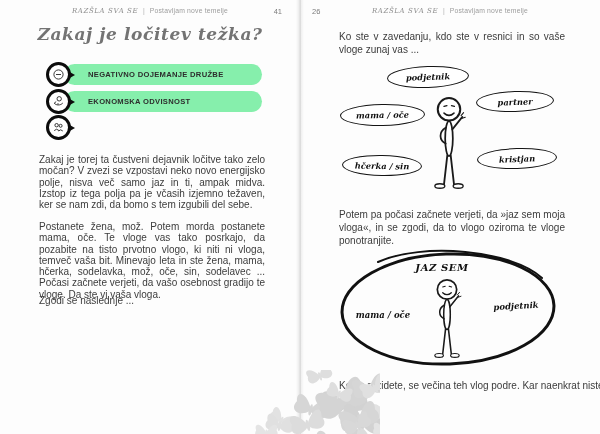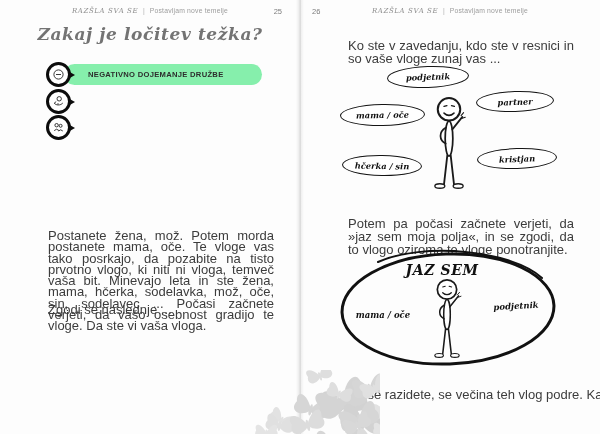--- a/index.html
+++ b/index.html
@@ -44,22 +44,22 @@
   .b-circle{
     position:absolute;left:0;top:0;width:25px;height:25px;box-sizing:border-box;
     border:3.6px solid #0c0c0c;border-radius:50%;background:#fff;z-index:2;
     display:flex;align-items:center;justify-content:center;
   }
   .b-circle::after{
     content:"";position:absolute;right:-7px;top:50%;transform:translateY(-50%);
     border-left:7px solid #0c0c0c;border-top:4.5px solid transparent;border-bottom:4.5px solid transparent;
   }
   .body{
-    position:absolute;left:37px;width:226px;margin:11px;
-    font-size:13px;line-height:11.3px;color:#3c3c3c;text-align:justify;
+    position:absolute;left:37px;width:226px;margin:2px;
+    font-size:10px;line-height:11.3px;color:#3c3c3c;text-align:justify;
   }
   .body.p1{top:152px;}
   .body.p2{top:219px;}
   .body.p3{top:293px;text-align:left;}
 
   
   .body.rp-intro{top:28px;line-height:13px;}
   .body.rp-mid{top:206px;line-height:13px;}
   .body.rp-outro{top:378px;width:250px;white-space:nowrap;text-align:left;}
 
@@ -76,21 +76,21 @@
   .ov-mama{left:40px;top:44px;width:85px;height:22px;transform:rotate(-1deg);}
   .ov-hcerka{left:42px;top:95px;width:80px;height:21px;transform:rotate(1deg);}
   .ov-kristjan{left:177px;top:88px;width:80px;height:21px;transform:rotate(-2deg);}
   .stick1{position:absolute;left:124px;top:30px;width:50px;height:112px;}
 
   .diagram2{position:absolute;left:0;top:246px;width:300px;height:128px;}
   .big-oval{position:absolute;left:36px;top:0;width:224px;height:124px;}
   .jaz-sem{
     position:absolute;left:102px;top:16px;width:80px;text-align:center;
     font-family:"DejaVu Serif", serif;font-style:italic;font-weight:bold;
-    font-size:14px;letter-spacing:0.6px;color:#111;
+    font-size:10px;letter-spacing:0.6px;color:#111;
   }
   .d2-label{
     position:absolute;font-family:"DejaVu Serif", serif;font-style:italic;font-weight:bold;
     font-size:8.5px;color:#111;white-space:nowrap;
   }
   .d2-mama{left:53px;top:64px;width:60px;text-align:center;}
   .d2-podjetnik{left:186px;top:55px;width:60px;text-align:center;transform:rotate(-3deg);}
   .stick2{position:absolute;left:125px;top:32px;width:44px;height:86px;}
 
   .butterflies{position:absolute;left:228px;top:370px;width:152px;height:64px;z-index:6;}
@@ -126,54 +126,56 @@
 
 <div class="spread">
 
   <div class="page left">
     <div class="pg-header">
       <span class="hdr-center">
         <span class="hdr-script">RAZŠLA SVA SE</span>
         <span class="hdr-sep">|</span>
         <span class="hdr-sub">Postavljam nove temelje</span>
       </span>
-      <span class="pgnum">25</span>
+      <span class="pgnum">41</span>
     </div>
 
     <h1 class="title">Zakaj je ločitev težka?</h1>
 
     <div class="bullet-row r0">
       <div class="pill">NEGATIVNO DOJEMANJE DRUŽBE</div>
       <div class="b-circle">
         <svg width="13" height="13" viewBox="0 0 13 13" fill="none" stroke="#222" stroke-width="0.9">
           <circle cx="6.5" cy="6.5" r="4.6"></circle>
           <path d="M4,6.5 L9,6.5"></path>
         </svg>
       </div>
     </div>
     <div class="bullet-row r1">
+      <div class="pill">EKONOMSKA ODVISNOST</div>
       <div class="b-circle">
         <svg width="13" height="13" viewBox="0 0 13 13" fill="none" stroke="#222" stroke-width="0.9">
           <circle cx="7.2" cy="3.8" r="2.2"></circle>
           <path d="M2.2,8.2 C4.5,10.6 8.5,10.6 10.8,8.0"></path>
           <path d="M2.2,8.2 L4.2,6.6 M6,9.8 L6,8.2"></path>
         </svg>
       </div>
     </div>
     <div class="bullet-row r2">
       <div class="b-circle">
         <svg width="13" height="13" viewBox="0 0 13 13" fill="none" stroke="#222" stroke-width="0.9">
           <circle cx="4.6" cy="4.2" r="1.7"></circle>
           <circle cx="8.6" cy="4.8" r="1.5"></circle>
           <path d="M2.2,9.6 Q4.6,6.8 7,9.6"></path>
           <path d="M6.6,10 Q8.6,7.6 10.8,10"></path>
         </svg>
       </div>
     </div>
 
+    <p class="body p1">Zakaj je torej ta čustveni dejavnik ločitve tako zelo močan? V zvezi se vzpostavi neko novo energijsko polje, nisva več samo jaz in ti, ampak midva. Izstop iz tega polja pa je včasih izjemno težaven, ker se nam zdi, da bomo s tem izgubili del sebe.</p>
     <p class="body p2">Postanete žena, mož. Potem morda postanete mama, oče. Te vloge vas tako posrkajo, da pozabite na tisto prvotno vlogo, ki niti ni vloga, temveč vaša bit. Minevajo leta in ste žena, mama, hčerka, sodelavka, mož, oče, sin, sodelavec ... Počasi začnete verjeti, da vašo osebnost gradijo te vloge. Da ste vi vaša vloga.</p>
     <p class="body p3">Zgodi se naslednje ...</p>
   </div>
 
   <div class="page right">
     <div class="pg-header">
       <span class="pgnum">26</span>
       <span class="hdr-center">
         <span class="hdr-script">RAZŠLA SVA SE</span>
         <span class="hdr-sep">|</span>
@@ -187,21 +189,21 @@
       <div class="oval ov-podjetnik">podjetnik</div>
       <div class="oval ov-partner">partner</div>
       <div class="oval ov-mama">mama / oče</div>
       <div class="oval ov-hcerka">hčerka / sin</div>
       <div class="oval ov-kristjan">kristjan</div>
       <svg class="stick1" viewBox="0 0 60 120">
         <use href="#stickman"></use>
       </svg>
     </div>
 
-    <p class="body rp-mid">Potem pa počasi začnete verjeti, da »jaz sem moja polja«, in se zgodi, da to vlogo oziroma te vloge ponotranjite.</p>
+    <p class="body rp-mid">Potem pa počasi začnete verjeti, da »jaz sem moja vloga«, in se zgodi, da to vlogo oziroma te vloge ponotranjite.</p>
 
     <div class="diagram2">
       <svg class="big-oval" viewBox="0 0 224 124" fill="none" stroke="#111" stroke-linecap="round">
         <ellipse cx="112" cy="63" rx="106" ry="55" stroke-width="3" transform="rotate(-2 112 63)"></ellipse>
         <path d="M42,16 C86,-4 176,4 206,32" stroke-width="2"></path>
       </svg>
       <div class="jaz-sem">JAZ SEM</div>
       <div class="d2-label d2-mama">mama / oče</div>
       <div class="d2-label d2-podjetnik">podjetnik</div>
       <svg class="stick2" viewBox="0 0 60 120">

